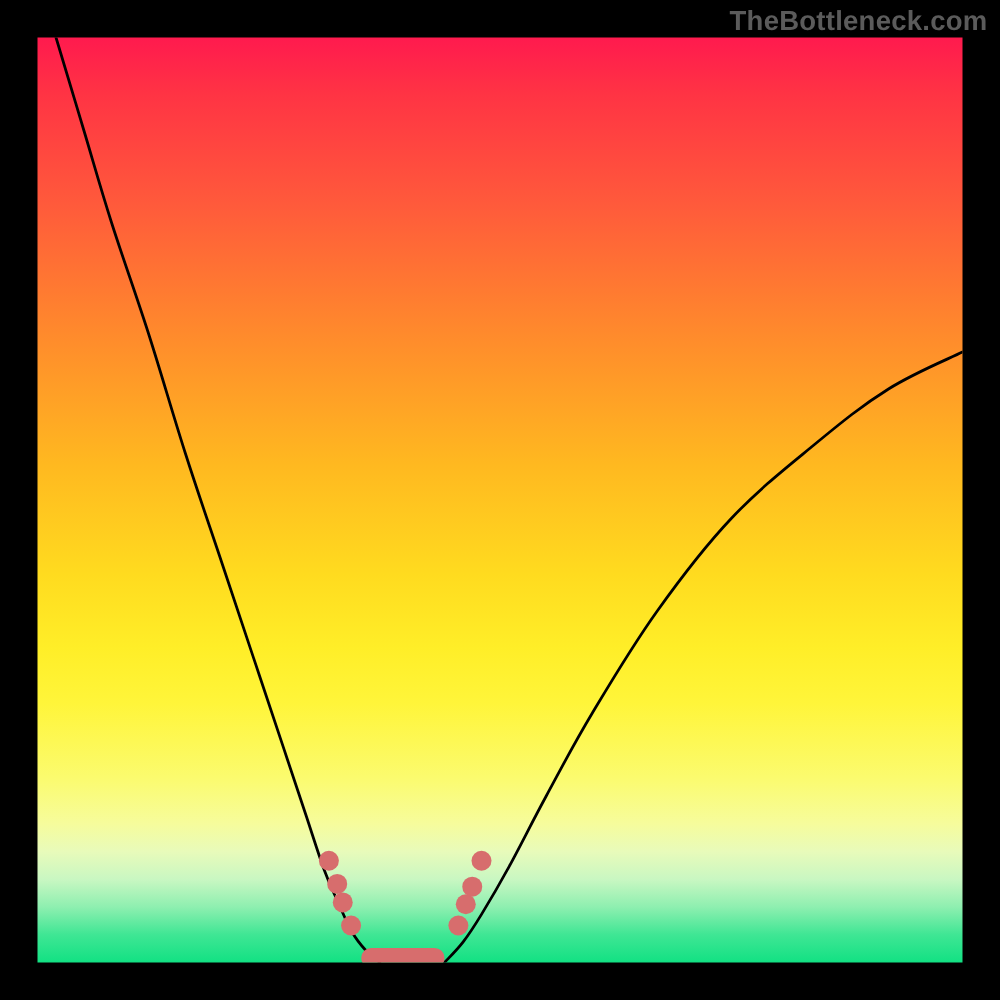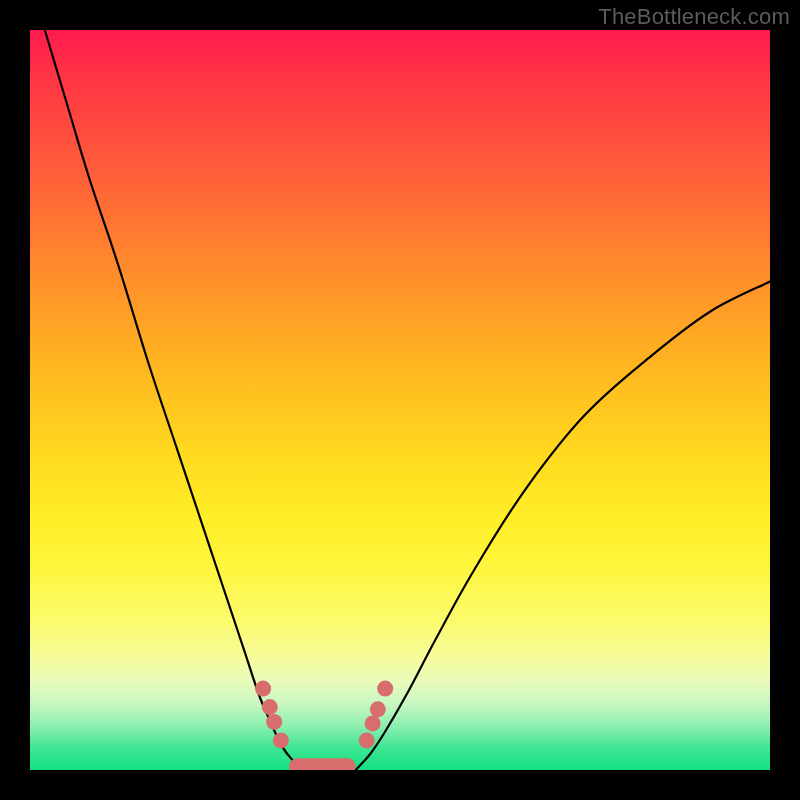--- a/index.html
+++ b/index.html
@@ -16,21 +16,21 @@
     width: 800px;
     height: 800px;
     background: #000;
   }
   .watermark {
     position: absolute;
     top: 4px;
     right: 10px;
     color: #5b5b5b;
     font-size: 22px;
-    font-weight: 400;
+    font-weight: 700;
     letter-spacing: 0.2px;
     z-index: 10;
   }
   .plot {
     position: absolute;
     top: 30px;
     left: 30px;
     width: 740px;
     height: 740px;
     background: linear-gradient(

